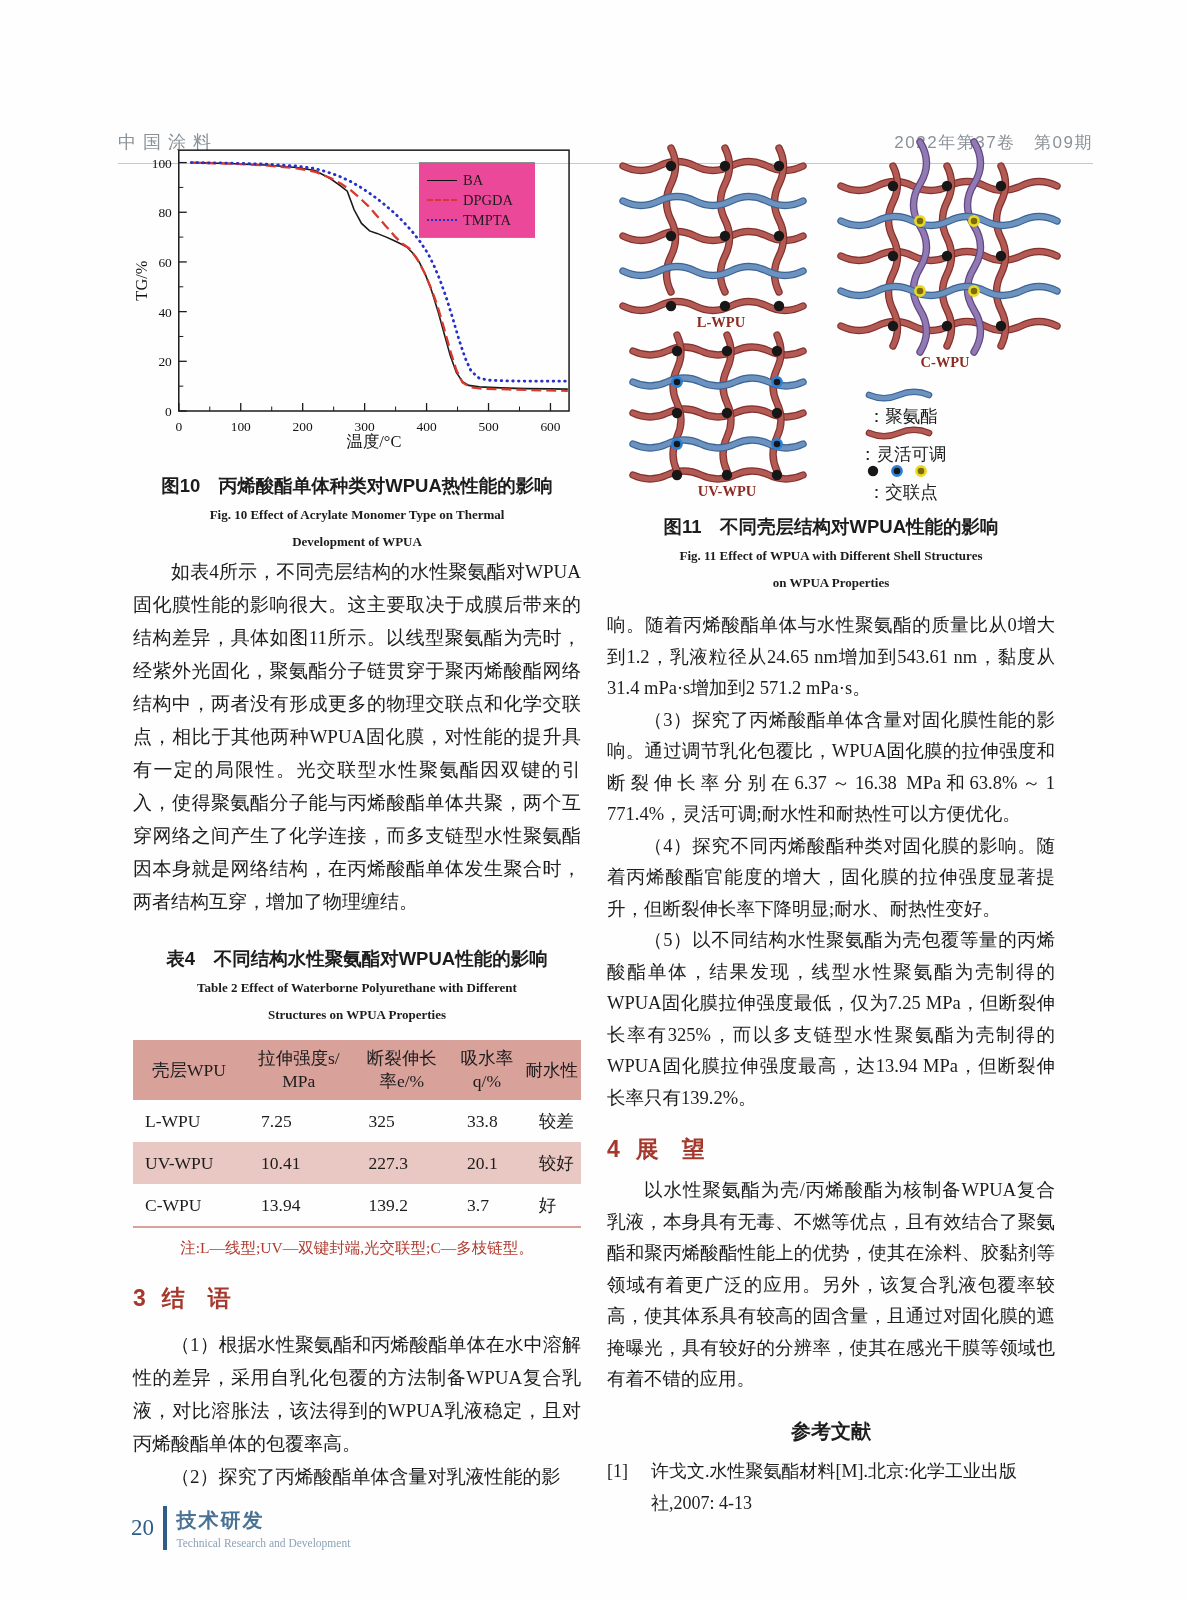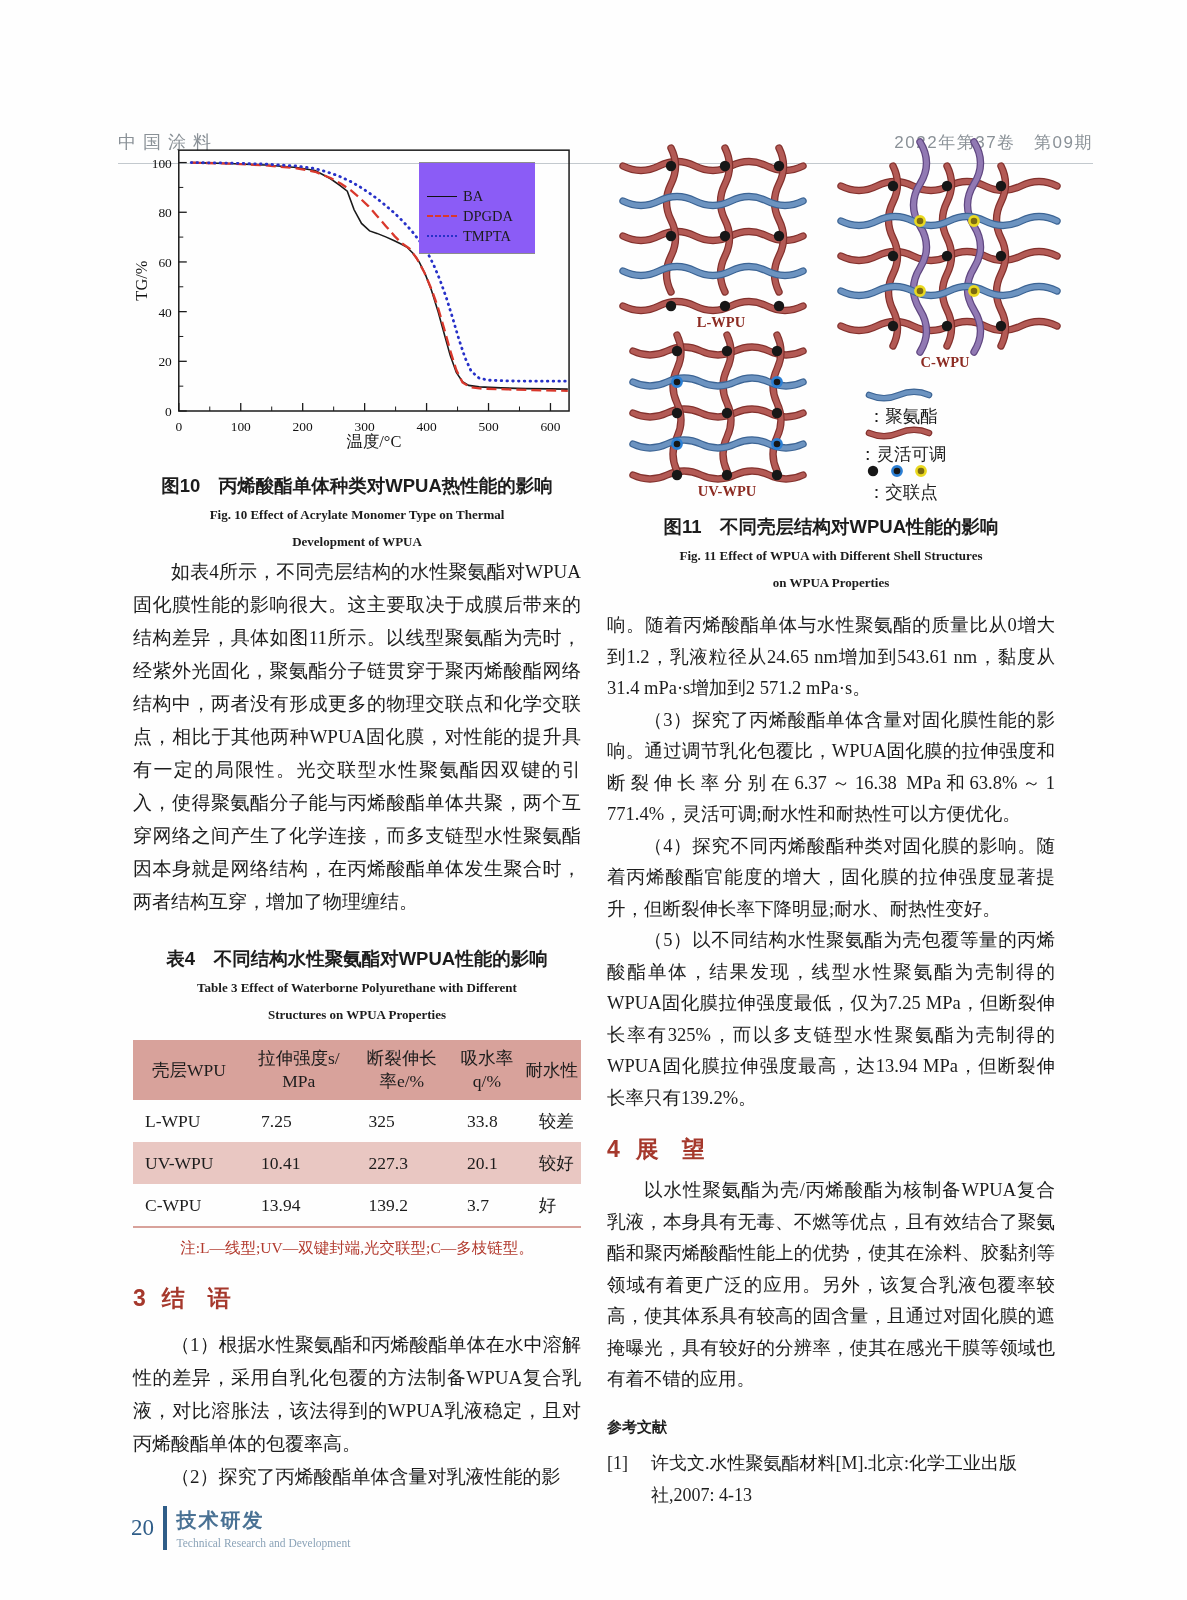--- a/index.html
+++ b/index.html
@@ -16,21 +16,21 @@
   .col{width:448px;flex:0 0 448px;}
   .body{font-size:19px;line-height:33px;text-align:justify;margin:0;text-indent:2em;}
   .rcol .body{font-size:18.5px;line-height:31.5px;}
   .nofirst{text-indent:0;}
   
   .chart-block{position:relative;width:448px;}
   #tg-chart{display:block;}
   .tick{font-size:13.5px;font-family:"Liberation Serif","DejaVu Serif",serif;fill:#111;}
   .axlab{font-size:16.5px;font-family:"Liberation Serif","DejaVu Serif",serif;fill:#111;}
   .chart-legend{position:absolute;right:46px;top:22px;width:104px;border-top:1.2px solid #8d8d8d;
-       border-bottom:1.2px solid #8d8d8d;padding:23px 4px 7px 8px;background:#8b5cf6;}
+       border-bottom:1.2px solid #8d8d8d;padding:7px 4px 7px 8px;background:#ec4899;}
   .lg-row{display:flex;align-items:center;height:20px;font-size:14.5px;}
   .lg-sample{width:30px;margin-right:6px;height:0;flex:0 0 30px;}
   .lg-ba{border-top:1.8px solid #111;}
   .lg-dpgda{border-top:2.4px dashed #d9382c;}
   .lg-tmpta{border-top:2.8px dotted #2731c8;}
   
   .cap-zh{font-family:"Liberation Sans","DejaVu Sans",sans-serif;font-weight:bold;font-size:18.5px;
           text-align:center;margin-top:14px;line-height:30px;}
   .cap-en{font-weight:bold;font-size:13px;text-align:center;line-height:27px;}
   .mt26{margin-top:26px;}
@@ -51,22 +51,22 @@
   .sec .num{margin-right:16px;}
   .rcol .sec{margin:20px 0 10px;}
   
   .nets{position:relative;width:448px;height:364px;}
   .nets svg{position:absolute;overflow:visible;}
   .net-label{position:absolute;text-align:center;color:#8c2b22;font-weight:bold;font-size:14.5px;}
   .f11-legend{position:absolute;left:252px;top:246px;}
   .f11-row{display:flex;align-items:center;height:38px;font-size:17.5px;flex-direction:column;}
   .f11-row svg{position:static;margin-right:8px;}
   
-  .ref-title{font-weight:bold;font-family:"Liberation Sans","DejaVu Sans",sans-serif;
-             font-size:15px;margin:22px 0 10px;}
+  .ref-title{text-align:center;font-weight:bold;font-family:"Liberation Sans","DejaVu Sans",sans-serif;
+             font-size:20px;margin:22px 0 10px;}
   .ref-item{display:flex;font-size:18px;line-height:32px;}
   .ref-idx{width:44px;flex:0 0 44px;}
   .ref-text{flex:1;}
   
   .ftr{position:absolute;left:131px;bottom:50px;display:flex;align-items:center;}
   .pgnum{font-size:23px;color:#2f5d88;margin-right:9px;}
   .fbar{width:3.5px;height:44px;background:#2f5d88;margin-right:10px;}
   .fsec-zh{font-size:20px;font-weight:bold;color:#4a7294;letter-spacing:2px;
            font-family:"Liberation Sans","DejaVu Sans",sans-serif;}
   .fsec-en{font-size:11.5px;color:#8ba3b8;margin-top:3px;}
@@ -149,21 +149,21 @@
           <div class="cap-zh">图10　丙烯酸酯单体种类对WPUA热性能的影响</div>
           <div class="cap-en">Fig. 10  Effect of Acrylate Monomer Type on Thermal</div>
           <div class="cap-en">Development of WPUA</div>
         </figcaption>
       </figure>
 
       <p class="body">如表4所示，不同壳层结构的水性聚氨酯对WPUA固化膜性能的影响很大。这主要取决于成膜后带来的结构差异，具体如图11所示。以线型聚氨酯为壳时，经紫外光固化，聚氨酯分子链贯穿于聚丙烯酸酯网络结构中，两者没有形成更多的物理交联点和化学交联点，相比于其他两种WPUA固化膜，对性能的提升具有一定的局限性。光交联型水性聚氨酯因双键的引入，使得聚氨酯分子能与丙烯酸酯单体共聚，两个互穿网络之间产生了化学连接，而多支链型水性聚氨酯因本身就是网络结构，在丙烯酸酯单体发生聚合时，两者结构互穿，增加了物理缠结。</p>
 
       <div class="tbl-cap">
         <div class="cap-zh mt26">表4　不同结构水性聚氨酯对WPUA性能的影响</div>
-        <div class="cap-en">Table 3  Effect of Waterborne Polyurethane with Different</div>
+        <div class="cap-en">Table 2  Effect of Waterborne Polyurethane with Different</div>
         <div class="cap-en">Structures on WPUA Properties</div>
       </div>
 
       <table class="t4">
         <colgroup>
             <col style="width:25%">
             <col style="width:24%">
             <col style="width:22%">
             <col style="width:16%">
             <col style="width:13%">

